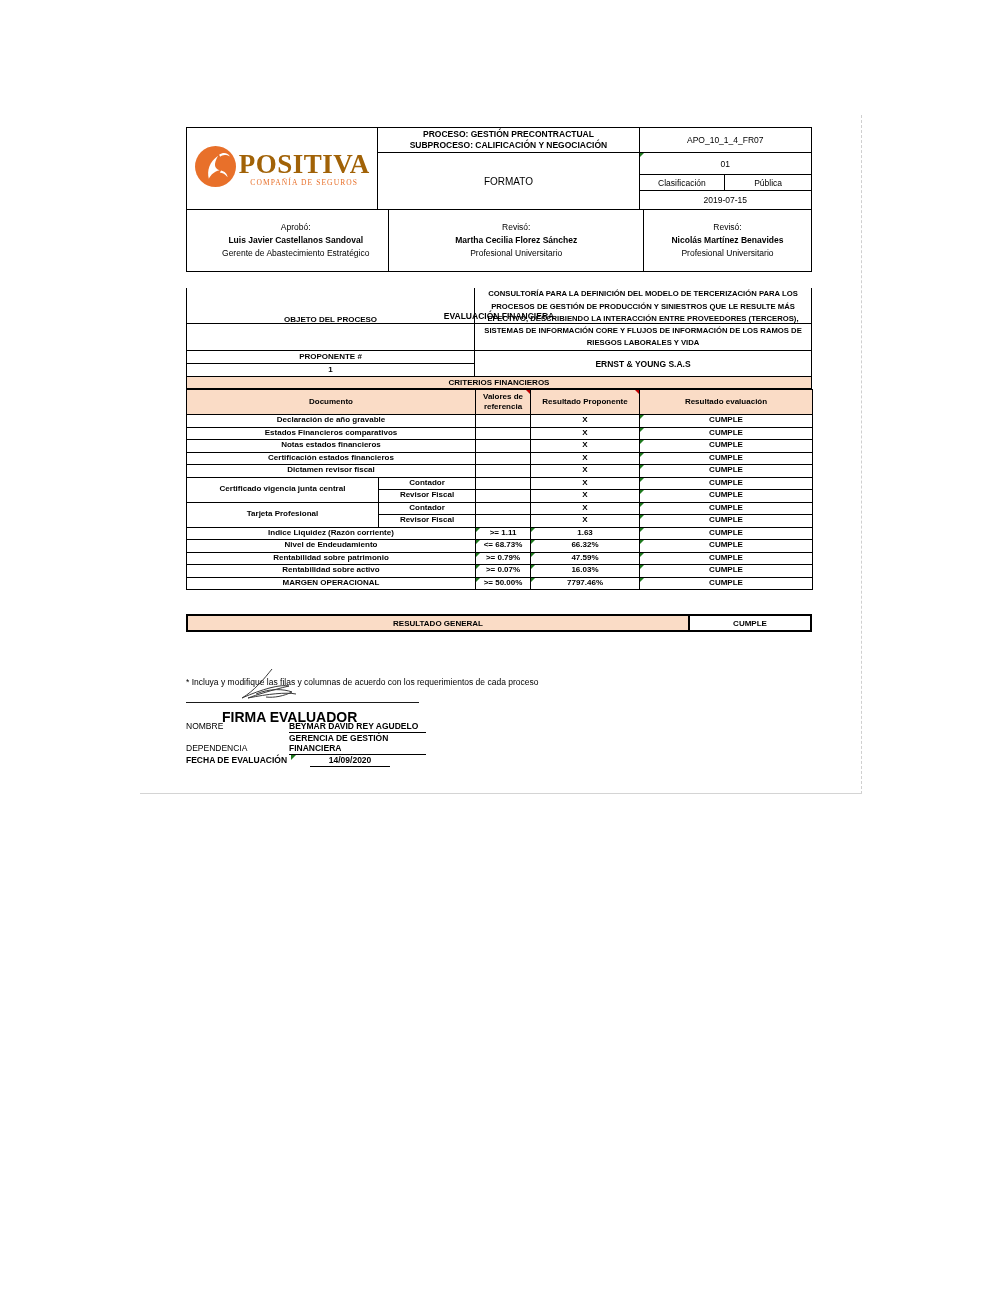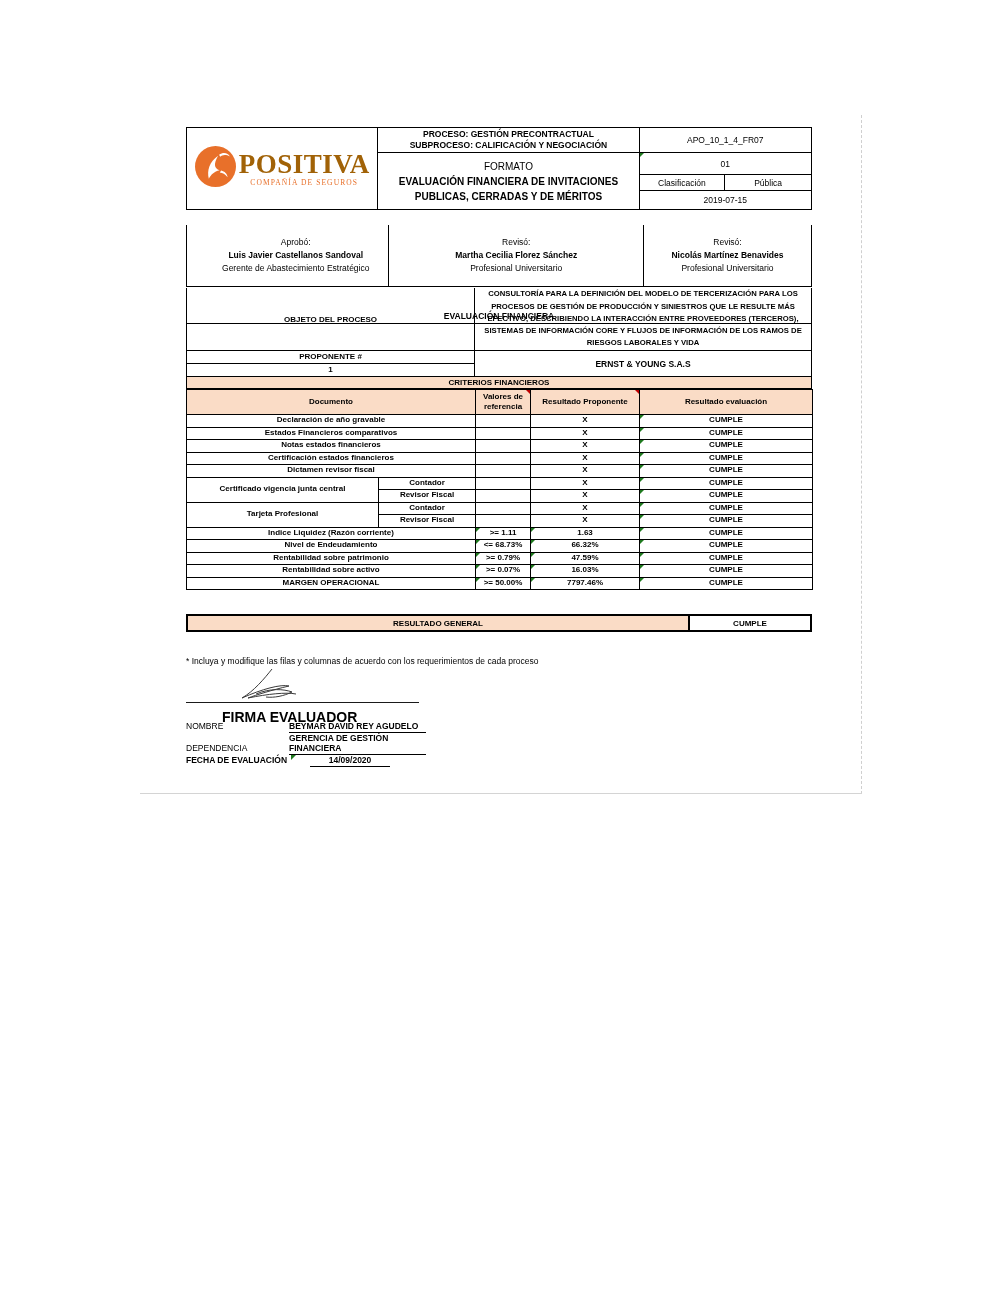--- a/index.html
+++ b/index.html
@@ -24,21 +24,21 @@
   .hdr-mid-bot .ttl { font-weight:bold; }
   .hdr-right { width:172px; display:flex; flex-direction:column; font-size:8.5px; }
   .hdr-code { height:25px; border-bottom:1px solid #000; display:flex; align-items:center; justify-content:center; }
   .hdr-ver { height:22px; border-bottom:1px solid #000; display:flex; align-items:center; justify-content:center; position:relative; }
   .hdr-class { height:16px; border-bottom:1px solid #000; display:flex; }
   .hdr-class > div { width:50%; display:flex; align-items:center; justify-content:center; }
   .hdr-class > div:first-child { border-right:1px solid #000; }
   .hdr-date { flex:1; display:flex; align-items:center; justify-content:center; }
 
   
-  .appr { top:98px; height:62px; display:flex; border:1.5px solid #000; border-top:none;padding-left:16px; }
+  .appr { top:83px; height:62px; display:flex; border:1.5px solid #000; border-top:none;padding-left:16px; }
   .appr-cell { display:flex; flex-direction:column; align-items:center; justify-content:center; font-size:8.5px; line-height:1.55; text-align:center; }
   .appr-cell:nth-child(1){ width:192px; border-right:1px solid #000; }
   .appr-cell:nth-child(2){ width:262px; border-right:1px solid #000; }
   .appr-cell:nth-child(3){ width:172px; }
   .appr-name { font-weight:bold; }
 
   
   .evalbar { top:145px; height:16px; border:1.5px solid #000; border-top:none; display:flex; align-items:center; justify-content:center; font-size:8.5px; font-weight:bold;margin-top:36px; }
 
   
@@ -62,21 +62,21 @@
   table.crit { border:1.5px solid #000; }
   td.g::before, th.g::before, .hdr-ver.g::before { content:""; position:absolute; top:0; left:0; border-top:4px solid #1E7A1E; border-right:4px solid transparent; }
   th.r::after { content:""; position:absolute; top:0; right:0; border-top:4px solid #C00000; border-left:4px solid transparent; }
 
   
   .resgen { top:487px; height:18px; display:flex; border:2px solid #000; }
   .resgen-label { width:502px; background:#FADCC6; border-right:2px solid #000; display:flex; align-items:center; justify-content:center; font-size:8px; font-weight:bold; }
   .resgen-value { flex:1; display:flex; align-items:center; justify-content:center; font-size:8px; font-weight:bold; }
 
   
-  .footnote { top:529px; font-size:8.5px; }
+  .footnote { top:550px; font-size:8.5px; }
   .sig-svg { position:absolute; top:540px; left:40px; }
   .sig-line { position:absolute; top:575px; left:0; width:233px; border-top:1.5px solid #1a1a1a; }
   .firma-title { position:absolute; top:582px; left:0; font-size:14px; font-weight:bold;margin-left:36px; }
   .frow { position:absolute; left:0; font-size:8.5px; }
   .frow .flabel { display:inline-block; width:103px; }
   .fval { display:inline-block; font-weight:bold; border-bottom:1px solid #000; width:137px; padding-bottom:1px; }
   .fecha-label { font-weight:bold; }
   .flag { display:inline-block; width:0; height:0; border-top:5px solid #1E7A1E; border-right:5px solid transparent; margin-left:4px; vertical-align:top; }
   .fecha-val { display:inline-block; font-weight:bold; border-bottom:1px solid #000; width:80px; text-align:center; margin-left:14px; padding-bottom:1px; }
 </style>
@@ -103,21 +103,20 @@
         <span class="logo-tag">COMPAÑÍA DE SEGUROS</span>
       </span>
     </div>
     <div class="hdr-mid">
       <div class="hdr-mid-top">
         <span>PROCESO: GESTIÓN PRECONTRACTUAL</span>
         <span>SUBPROCESO: CALIFICACIÓN Y NEGOCIACIÓN</span>
       </div>
       <div class="hdr-mid-bot">
         <span>FORMATO</span>
-        <span class="ttl">EVALUACIÓN FINANCIERA DE INVITACIONES PUBLICAS, CERRADAS Y DE MÉRITOS</span>
       </div>
     </div>
     <div class="hdr-right">
       <div class="hdr-code">APO_10_1_4_FR07</div>
       <div class="hdr-ver g">01</div>
       <div class="hdr-class">
         <div>Clasificación</div>
         <div>Pública</div>
       </div>
       <div class="hdr-date">2019-07-15</div>

